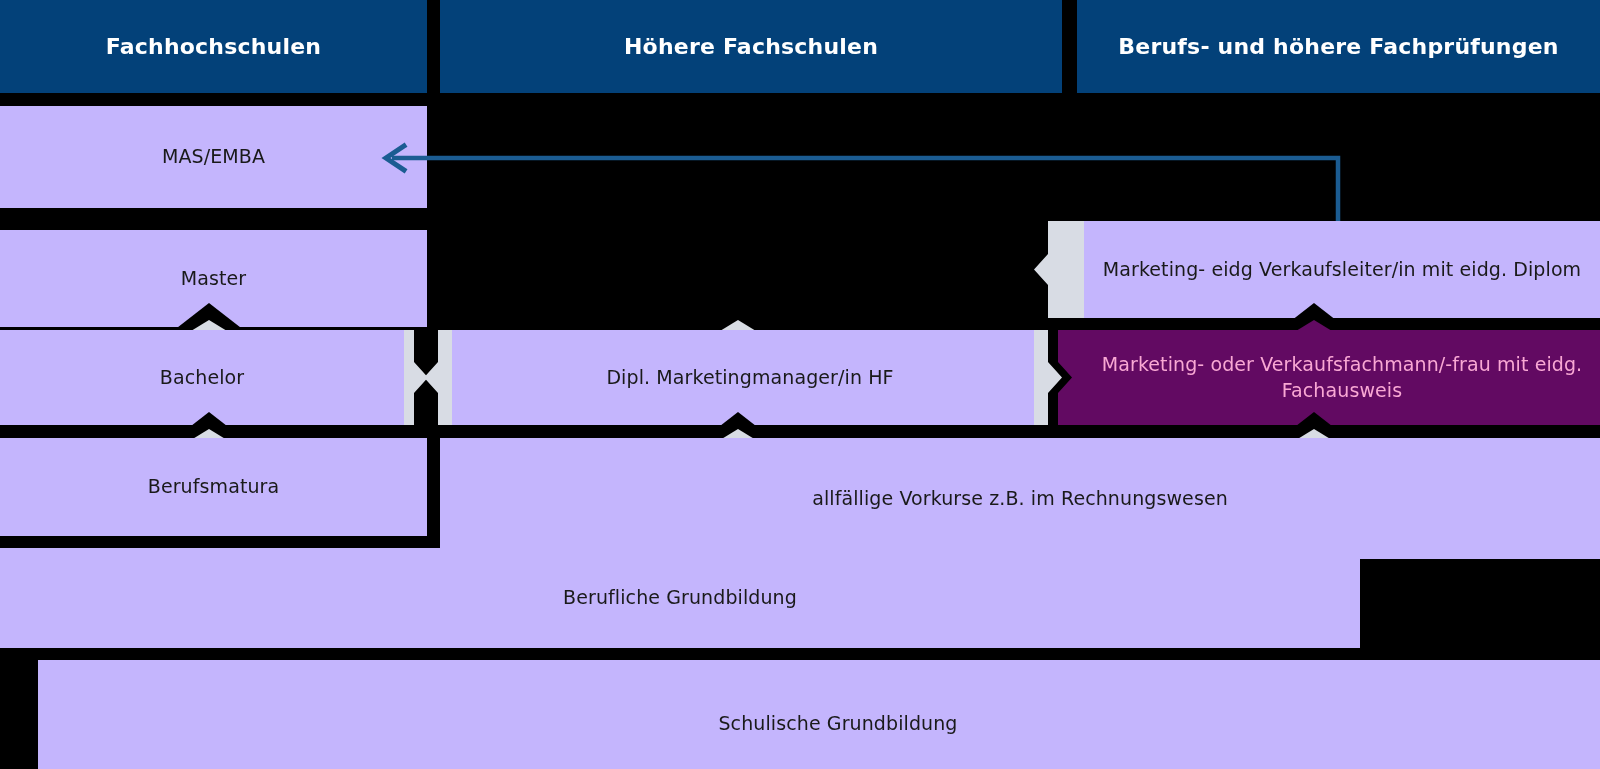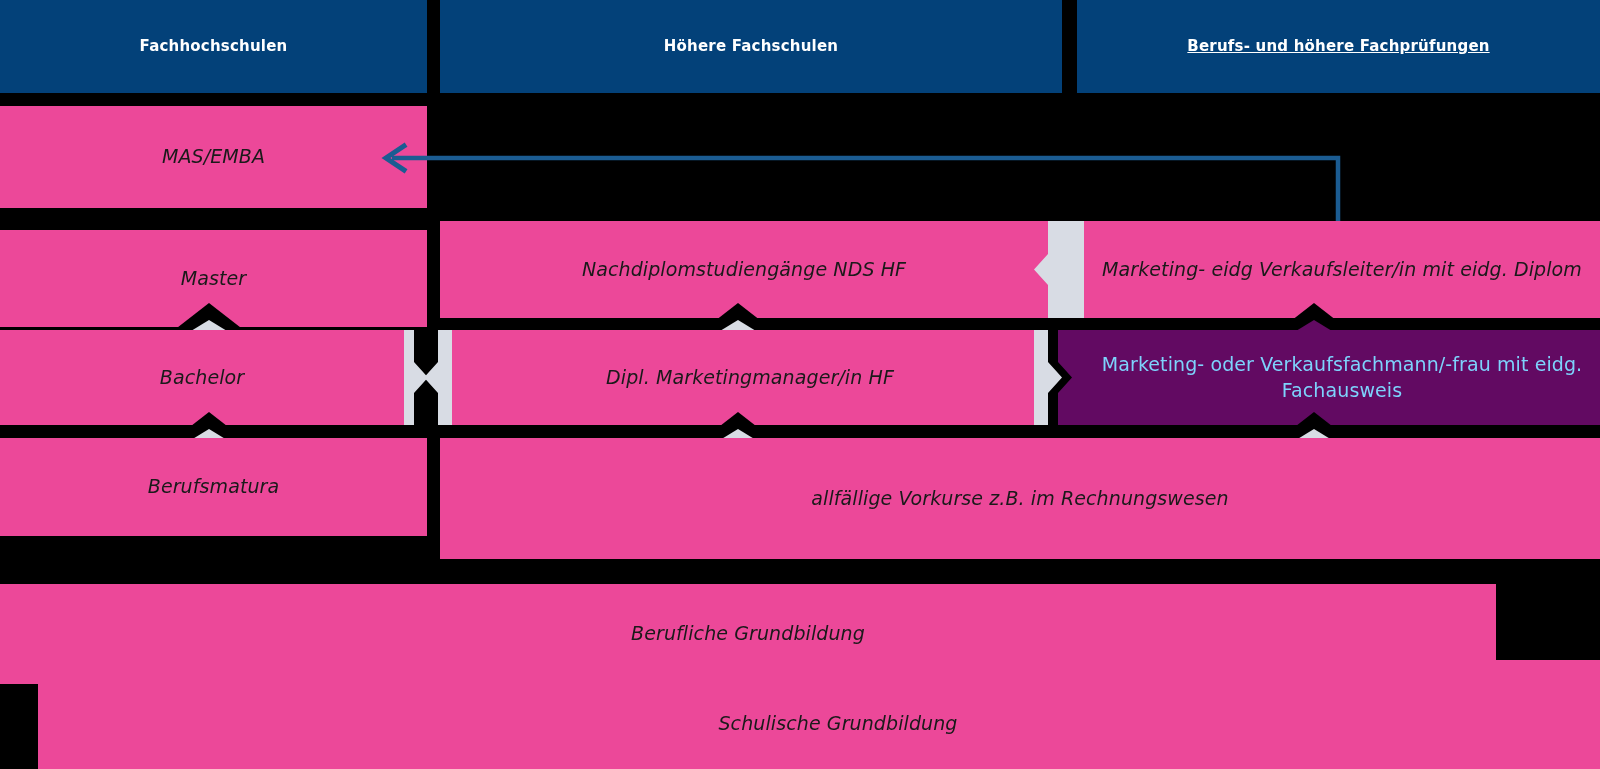--- a/index.html
+++ b/index.html
@@ -18,57 +18,54 @@
     text-align:center;
     color:#1a1a1a;
     font-size:19px;
     line-height:1.32;
     letter-spacing:.1px;
   }
   .hdr{
     background:#034179;
     color:#ffffff;
     font-weight:bold;
-    font-size:15px;
+    font-size:22px;
     letter-spacing:.2px;
   }
-  .box{background:#ec4899;font-style:italic;}
-  .purple{background:#620a62;color:#7dd3fc;}
+  .box{background:#c4b5fd;}
+  .purple{background:#620a62;color:#f9a8d4;}
   .cell span{display:block;padding:0 10px;}
 
   
   .notch{position:absolute;pointer-events:none;}
 
   
   #arrow{position:absolute;left:0;top:0;width:1600px;height:769px;pointer-events:none;}
 </style>
 </head>
 <body>
 
 <div id="stage">
 
   <div class="cell hdr" style="left:0px;top:0px;width:427px;height:93px;">
     <span>Fachhochschulen</span>
   </div>
   <div class="cell hdr" style="left:440px;top:0px;width:622px;height:93px;">
     <span>Höhere Fachschulen</span>
   </div>
-  <div class="cell hdr" style="left:1077px;top:0px;width:523px;height:93px;text-decoration:underline;">
+  <div class="cell hdr" style="left:1077px;top:0px;width:523px;height:93px;">
     <span>Berufs- und höhere Fachprüfungen</span>
   </div>
 
   <div class="cell box" style="left:0px;top:106px;width:427px;height:102px;">
     <span>MAS/EMBA</span>
   </div>
 
   <div class="cell box" style="left:0px;top:221px;width:427px;height:97px;margin-top:9px;">
     <span>Master</span>
-  </div>
-  <div class="cell box" style="left:440px;top:221px;width:608px;height:97px;">
-    <span>Nachdiplomstudiengänge NDS HF</span>
   </div>
 
   <svg class="notch" style="left:1034px;top:221px;" width="50" height="97" viewBox="0 0 50 97">
     <path d="M14,0 L14,33 L0,48.5 L14,64 L14,97 L50,97 L50,0 Z" fill="#d8dce4"></path>
   </svg>
   <div class="cell box" style="left:1084px;top:221px;width:516px;height:97px;">
     <span>Marketing- eidg Verkaufsleiter/in mit eidg. Diplom</span>
   </div>
 
   <svg class="notch" style="left:173px;top:297px;" width="72" height="34" viewBox="0 0 72 34">
@@ -117,21 +114,21 @@
     <path d="M0,34 L36,12 L72,34 Z" fill="#d8dce4" transform="translate(0,11)"></path>
   </svg>
 
   <div class="cell box" style="left:0px;top:438px;width:427px;height:98px;text-align:right;">
     <span>Berufsmatura</span>
   </div>
   <div class="cell box" style="left:440px;top:438px;width:1160px;height:121px;">
     <span>allfällige Vorkurse z.B. im Rechnungswesen</span>
   </div>
 
-  <div class="cell box" style="left:0px;top:548px;width:1496px;height:100px;margin-top:36px;">
+  <div class="cell box" style="left:0px;top:548px;width:1360px;height:100px;">
     <span>Berufliche Grundbildung</span>
   </div>
 
   <div class="cell box" style="left:0px;top:660px;width:1600px;height:127px;margin-left:38px;">
     <span>Schulische Grundbildung</span>
   </div>
 
   <svg id="arrow" viewBox="0 0 1600 769">
     <polyline points="1338,221 1338,158 392,158" fill="none" stroke="#1b5c92" stroke-width="4.5"></polyline>
     <polyline points="404,146 386,158 404,170" fill="none" stroke="#1b5c92" stroke-width="5" stroke-linecap="square"></polyline>

